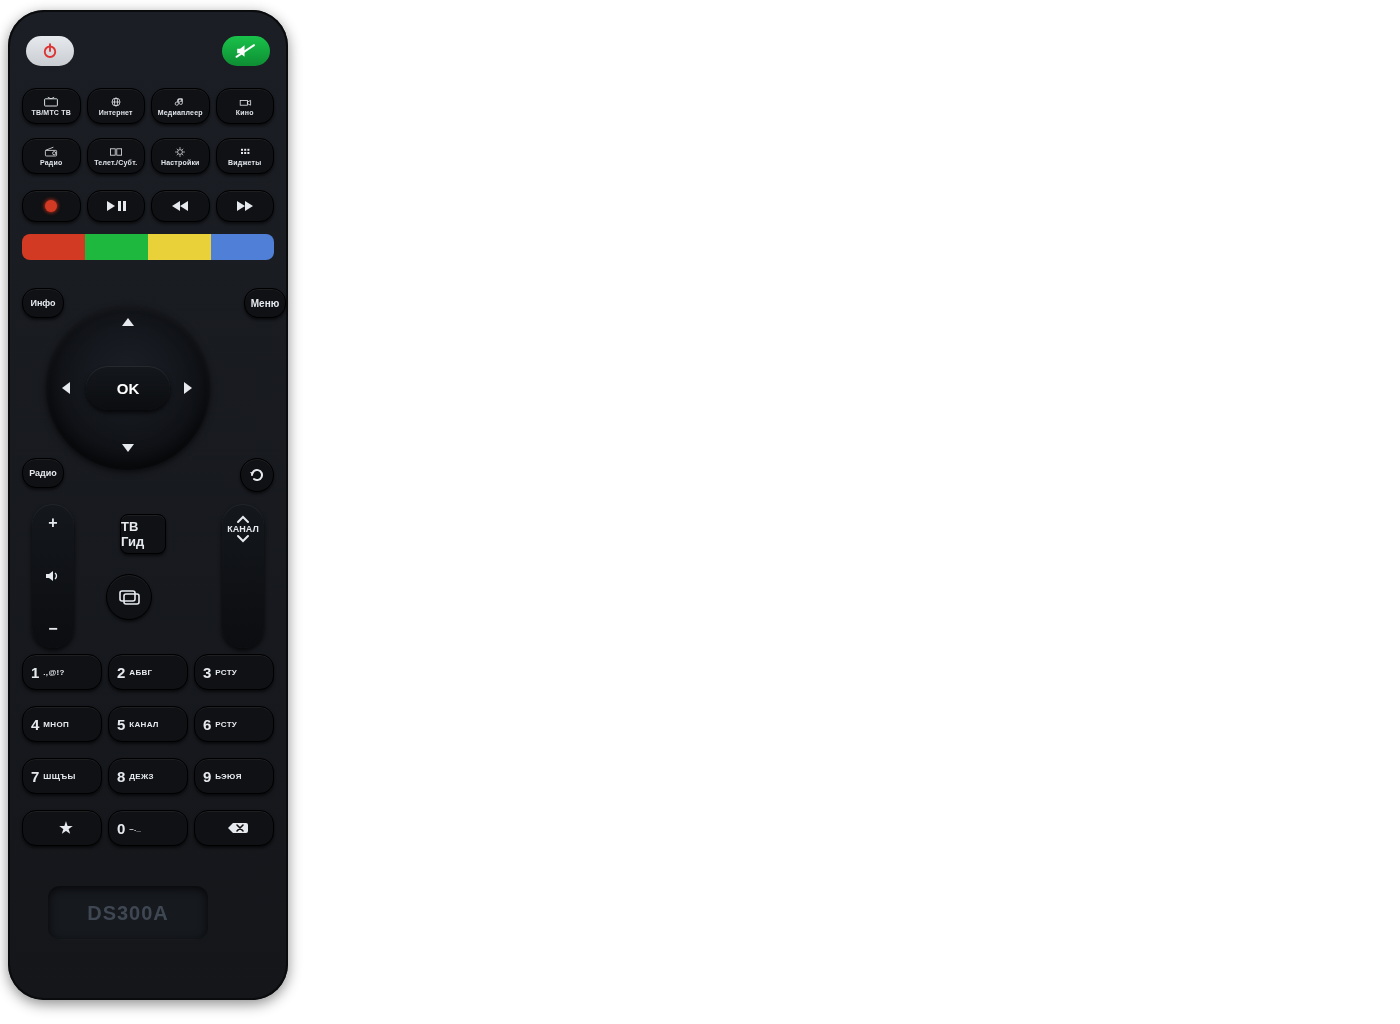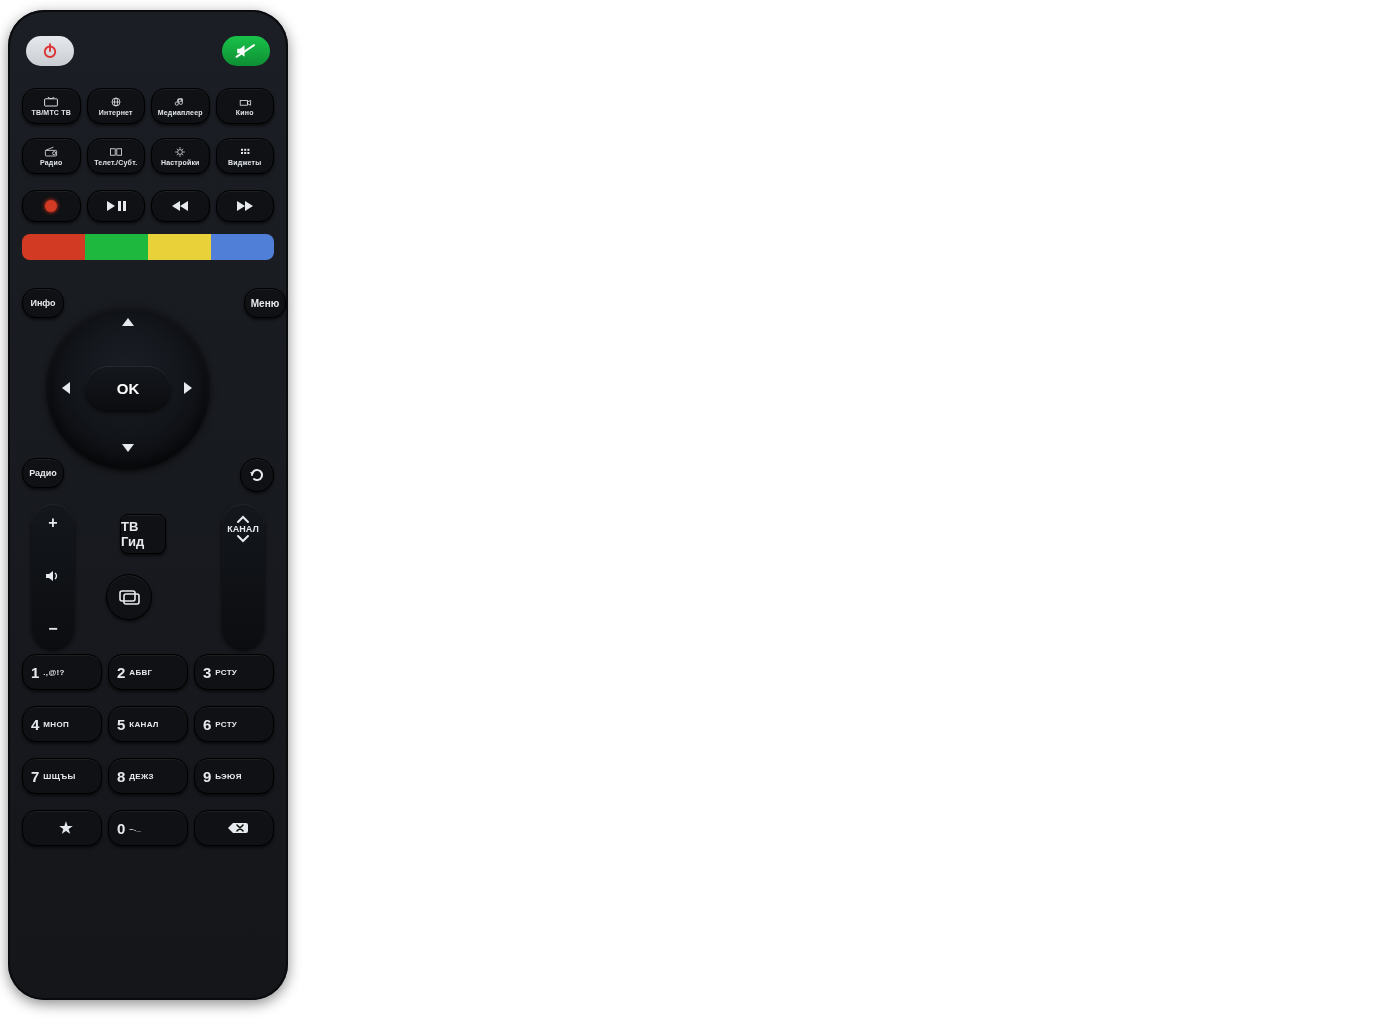--- a/index.html
+++ b/index.html
@@ -332,15 +332,18 @@
           <span class="t">–._</span>
         </div>
     <div class="btn pill kp kpCenter">
       <svg width="22" height="14" viewBox="0 0 22 14">
             <path d="M6 2h13a2 2 0 0 1 2 2v6a2 2 0 0 1-2 2H6l-5-5z" fill="#e6e9ee"></path>
             <path d="M10 4l6 6M16 4l-6 6" stroke="#111" stroke-width="1.6" stroke-linecap="round"></path>
           </svg>
     </div>
   </div>
 
+  <div id="modelPlate">
+    <span>DS300A</span>
+  </div>
 
 </div>
 </div>
 
 </body></html>

